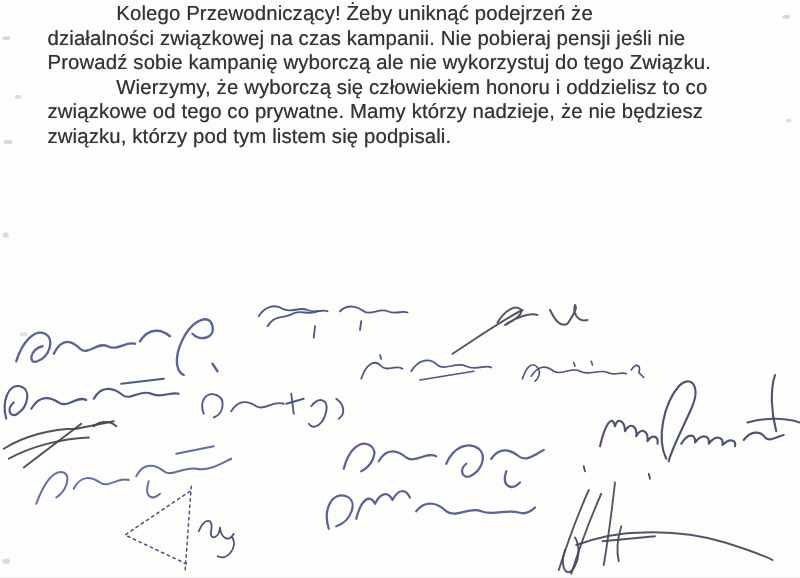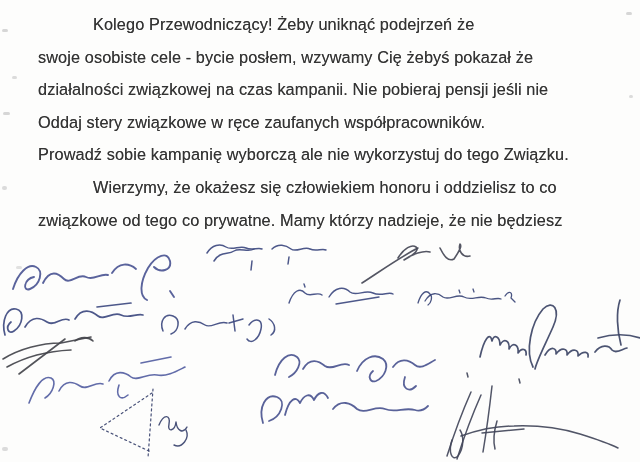--- a/index.html
+++ b/index.html
@@ -14,21 +14,21 @@
   .letter-text {
     position: absolute;
     top: 2px;
     left: 38px;
     color: #333;
     font-size: 16.3px;
     line-height: 19.6px;
     letter-spacing: 0.1px;
     text-shadow: 0 0 0.6px rgba(70,70,70,0.75);
   }
-  .line { white-space: pre; margin-top: 13px; }
+  .line { white-space: pre; }
   .line.indent { text-indent: 55px; }
   .signatures-layer {
     position: absolute;
     left: 0; top: 0;
     width: 640px; height: 462px;
   }
   .signatures-layer path {
     fill: none;
     stroke-linecap: round;
     stroke-linejoin: round;
@@ -41,26 +41,25 @@
     filter: blur(0.4px);
   }
 </style>
 </head>
 <body>
 
 <div class="page">
 
   <div class="letter-text">
     <div class="line indent">Kolego Przewodniczący! Żeby uniknąć podejrzeń że</div>
-    <div class="line">swoje osobiste cele - bycie posłem, wzywamy Cię żebyś pokazał że</div>
     <div class="line">działalności związkowej na czas kampanii. Nie pobieraj pensji jeśli nie</div>
-    <div class="line">Oddaj stery związkowe w ręce zaufanych współpracowników.</div>
     <div class="line">Prowadź sobie kampanię wyborczą ale nie wykorzystuj do tego Związku.</div>
-    <div class="line indent">Wierzymy, że okażesz się człowiekiem honoru i oddzielisz to co</div>
+    <div class="line indent">Wierzymy, że wyborczą się człowiekiem honoru i oddzielisz to co</div>
     <div class="line">związkowe od tego co prywatne. Mamy którzy nadzieje, że nie będziesz</div>
+    <div class="line">związku, którzy pod tym listem się podpisali.</div>
   </div>
 
   <svg class="signatures-layer" viewBox="0 0 640 462">
       <path d="M207,253 C212,245 220,243 226,247 C232,251 240,245 246,248 C252,251 258,247 262,249" stroke="#3e4a80" stroke-width="1.5"></path>
       <path d="M214,261 C220,251 228,255 234,251 C240,247 248,253 254,249" stroke="#3e4a80" stroke-width="1.5"></path>
       <path d="M272,249 C278,243 286,245 291,249 C296,253 304,246 310,249 C316,252 322,248 326,250" stroke="#3e4a80" stroke-width="1.5"></path>
       <path d="M252,261 L251,270" stroke="#3e4a80" stroke-width="1.5"></path>
       <path d="M289,257 L288,264" stroke="#3e4a80" stroke-width="1.5"></path>
       <path d="M362,283 C382,270 402,256 418,248" stroke="#454856" stroke-width="1.6"></path>
       <path d="M398,258 C404,248 412,244 416,247 C420,250 412,256 404,260 C412,254 424,250 430,252" stroke="#454856" stroke-width="1.6"></path>

